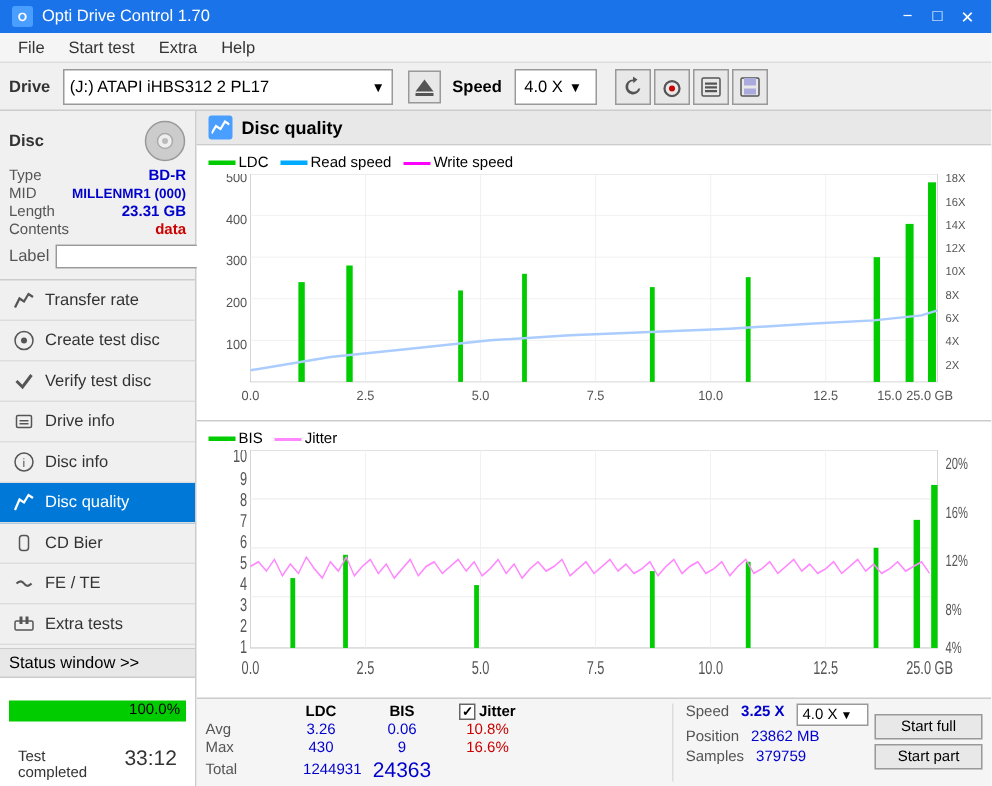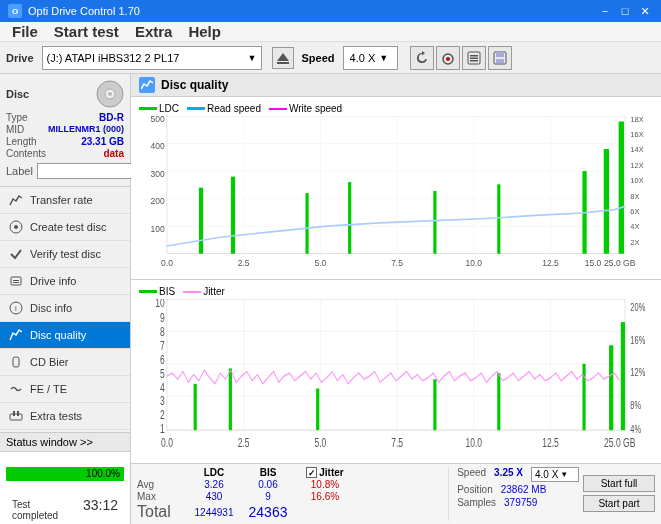--- a/index.html
+++ b/index.html
@@ -7,21 +7,21 @@
 
     
     .titlebar { background: #1a73e8; color: white; display: flex; align-items: center; justify-content: space-between; padding: 4px 8px; height: 22px; }
     .titlebar-left { display: flex; align-items: center; gap: 6px; font-size: 11px; }
     .titlebar-icon { width: 14px; height: 14px; background: #4a9eff; border-radius: 2px; display: flex; align-items: center; justify-content: center; font-size: 8px; color: white; font-weight: bold; }
     .titlebar-controls { display: flex; gap: 4px; }
     .titlebar-btn { width: 16px; height: 16px; background: none; border: none; color: white; cursor: pointer; font-size: 11px; display: flex; align-items: center; justify-content: center; }
 
     
     .menubar { background: #f5f5f5; border-bottom: 1px solid #ddd; display: flex; align-items: center; padding: 2px 4px; height: 20px; }
-    .menu-item { padding: 1px 8px; cursor: pointer; font-size: 15px; color: #333; font-weight: bold; }
+    .menu-item { padding: 1px 8px; cursor: pointer; font-size: 11px; color: #333; }
 
     
     .drivebar { background: #f0f0f0; border-bottom: 1px solid #ccc; display: flex; align-items: center; padding: 3px 6px; height: 32px; gap: 8px; }
     .drive-label { font-size: 11px; font-weight: bold; color: #333; }
     .drive-select { display: flex; align-items: center; background: white; border: 1px solid #999; padding: 2px 4px; font-size: 11px; height: 24px; flex: 1; max-width: 220px; }
     .drive-select-text { flex: 1; font-size: 11px; }
     .drive-eject-btn { width: 22px; height: 22px; background: #e8e8e8; border: 1px solid #999; display: flex; align-items: center; justify-content: center; cursor: pointer; margin-left: 2px; }
     .speed-label { font-size: 11px; font-weight: bold; }
     .speed-select { background: white; border: 1px solid #999; padding: 2px 6px; font-size: 11px; height: 24px; display: flex; align-items: center; min-width: 55px; }
     .toolbar-icons { display: flex; gap: 2px; margin-left: 4px; }
@@ -433,22 +433,22 @@
             <span style="width:54px;text-align:center;font-size:10px;color:#0000cc;">0.06</span>
             <span style="width:60px;text-align:center;font-size:10px;color:#cc0000;">10.8%</span>
           </div>
           <div style="display:flex;align-items:center;margin-bottom:1px;">
             <span style="width:50px;font-size:10px;color:#555;">Max</span>
             <span style="width:54px;text-align:center;font-size:10px;color:#0000cc;">430</span>
             <span style="width:54px;text-align:center;font-size:10px;color:#0000cc;">9</span>
             <span style="width:60px;text-align:center;font-size:10px;color:#cc0000;">16.6%</span>
           </div>
           <div style="display:flex;align-items:center;">
-            <span style="width:50px;font-size:16px;color:#555;">Total</span>
-            <span style="width:54px;text-align:center;font-size:10px;color:#0000cc;">1244931</span>
+            <span style="width:50px;font-size:10px;color:#555;">Total</span>
+            <span style="width:54px;text-align:right;font-size:10px;color:#0000cc;">1244931</span>
             <span style="width:54px;text-align:center;font-size:14px;color:#0000cc;">24363</span>
           </div>
         </div>
 
         <div style="display:flex;flex-direction:column;gap:2px;padding-left:8px;border-left:1px solid #ddd;">
           <div style="display:flex;gap:8px;font-size:10px;">
             <span style="color:#555;">Speed</span>
             <span style="color:#0000cc;font-weight:bold;">3.25 X</span>
             <div style="background:white;border:1px solid #999;padding:1px 3px;font-size:10px;display:inline-flex;align-items:center;gap:2px;cursor:pointer;min-width:48px;">
               <span>4.0 X</span>

